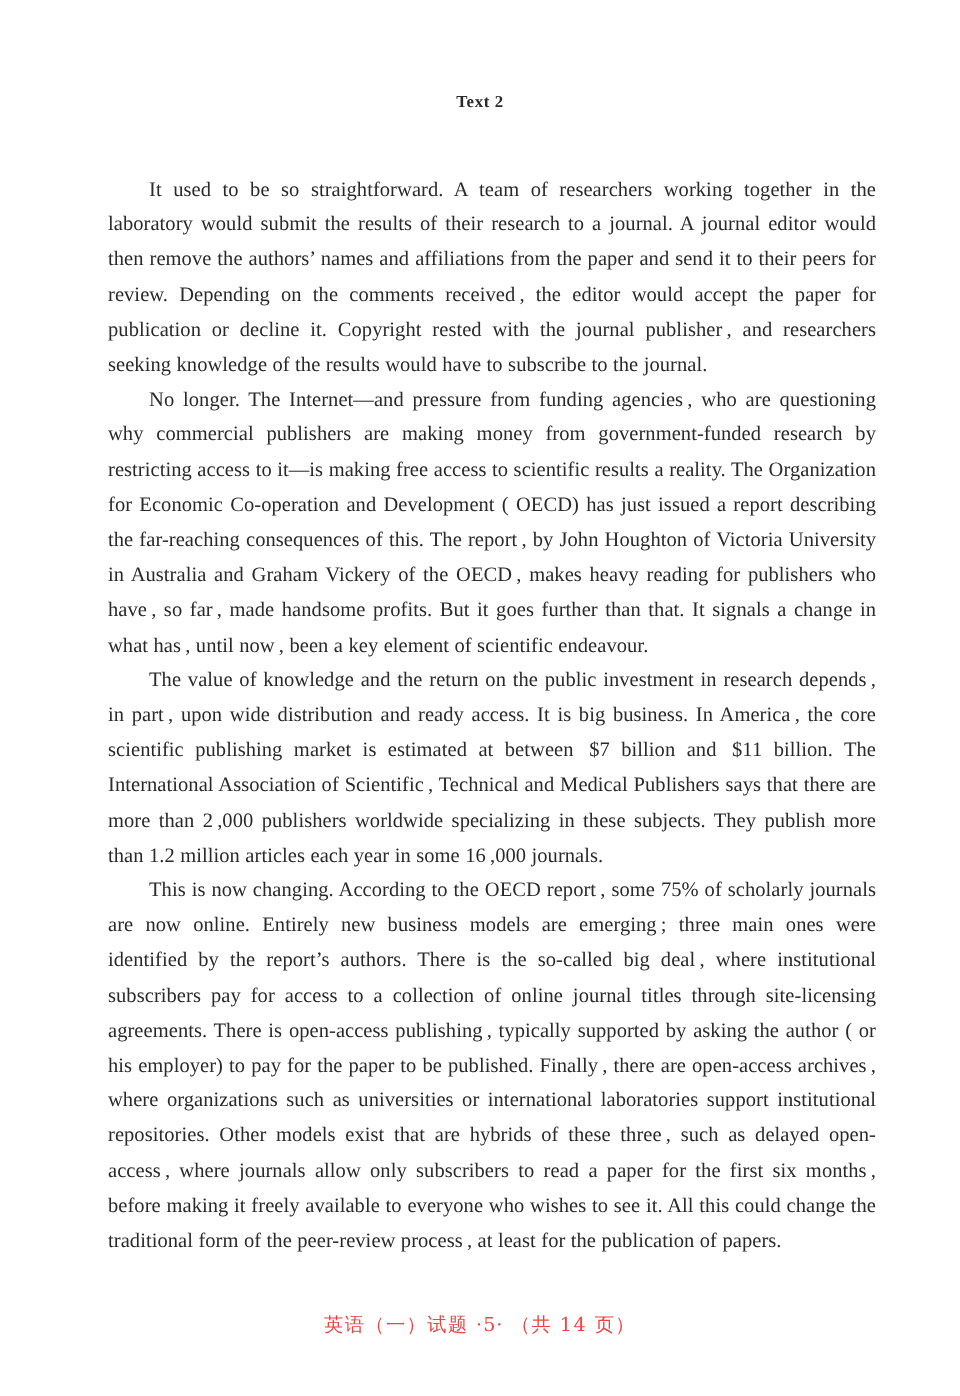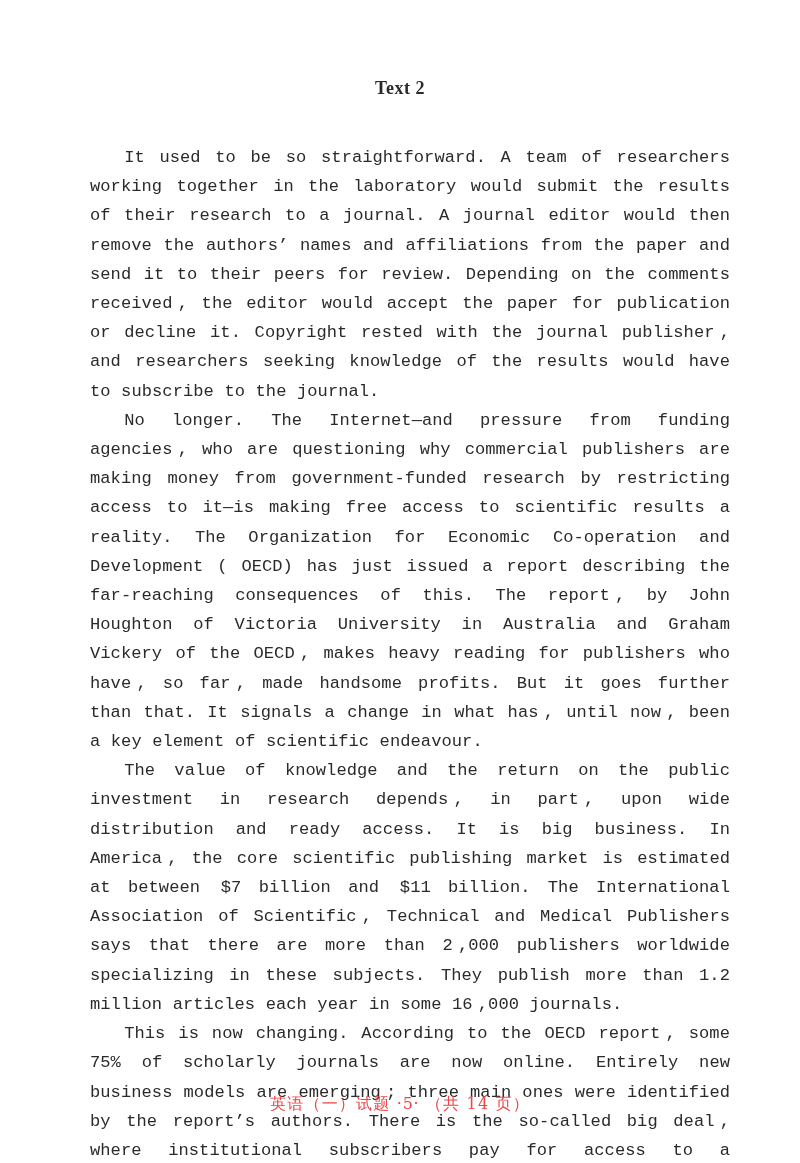--- a/index.html
+++ b/index.html
@@ -23,41 +23,40 @@
     height: 1163px;
     background: #ffffff;
     overflow: hidden;
   }
   .page-title {
     position: absolute;
     left: 0;
     top: 78px;
     width: 800px;
     text-align: center;
-    font-size: 18px;
+    font-size: 14px;
     font-weight: bold;
     letter-spacing: 0.5px;
   }
   .body-block {
     position: absolute;
     left: 90px;
     top: 143px;
     width: 640px;
   }
   .para {
     margin: 0;
     text-align: justify;
     text-justify: inter-word;
     text-indent: 2em;
     font-size: 17.1px;
     line-height: 29.2px;
     letter-spacing: 0.05px;
     word-spacing: 0.2px;
     hyphens: none;
-    font-family: Liberation Mono, monospace;
   }
   .para.last-line-left {
     text-align-last: left;
   }
   .footer {
     position: absolute;
     left: 0;
     top: 1094px;
     width: 800px;
     text-align: center;

